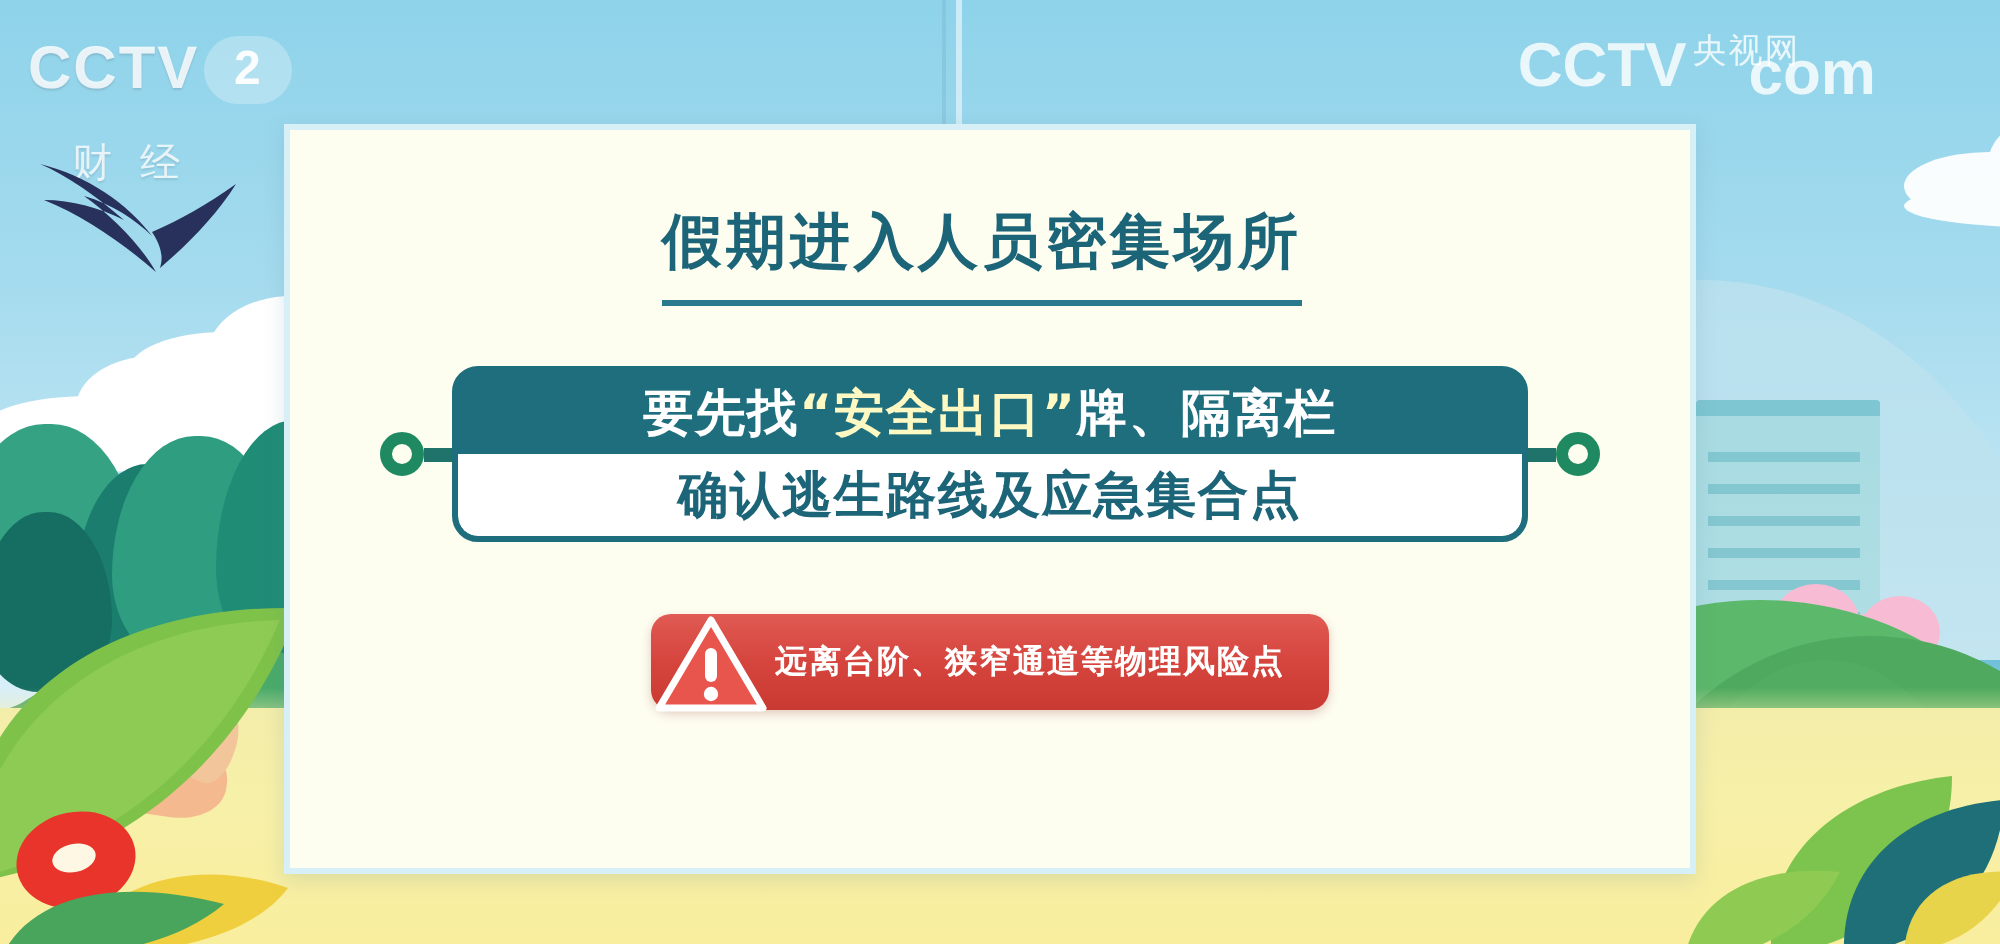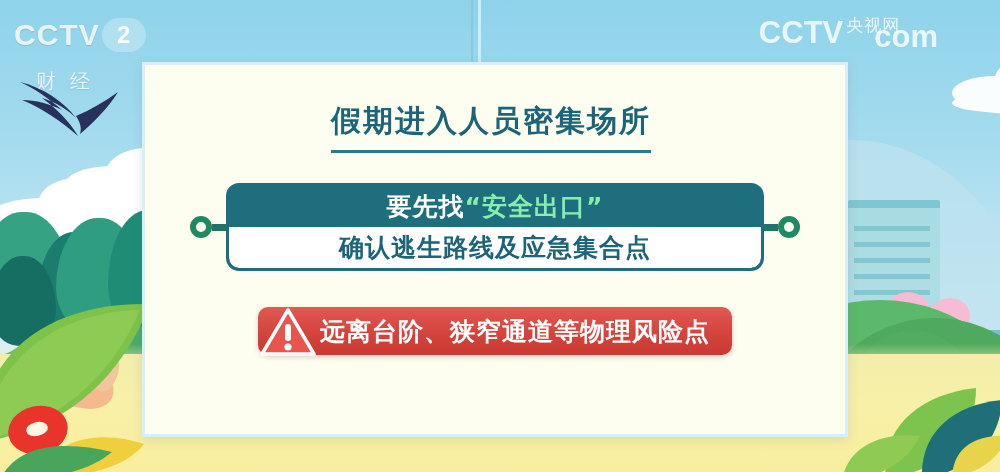--- a/index.html
+++ b/index.html
@@ -228,21 +228,21 @@
     box-sizing: border-box;
   }
   .banner-row1 {
     height: 41px;
     display: flex; align-items: center; justify-content: center;
     font-size: 25px; font-weight: 700; letter-spacing: 1px;
     color: #ffffff; white-space: nowrap;
     font-family: "DejaVu Sans", "Liberation Sans", sans-serif;
     text-align: right;
   }
-  .banner-row1 .hl { color: #86efac; }
+  .banner-row1 .hl { color: #fef9c3; }
   .banner-row2 {
     height: 41px;
     background: #ffffff;
     border-radius: 0 0 10px 10px;
     display: flex; align-items: center; justify-content: center;
     font-size: 25px; font-weight: 700; letter-spacing: 1px;
     color: #1c6478; white-space: nowrap;
     font-family: "DejaVu Sans", "Liberation Sans", sans-serif;
   }
 
@@ -254,21 +254,21 @@
   }
   .alert-bar {
     height: 48px;
     padding: 0 22px 0 62px;
     background: linear-gradient(180deg,#e05a53 0%, #d4433c 55%, #c93a33 100%);
     border-radius: 10px;
     display: flex; align-items: center;
     box-shadow: 0 2px 5px rgba(150,60,55,0.25);
   }
   .alert-text {
-    font-size: 25px; font-weight: 700; letter-spacing: 1px;
+    font-size: 16px; font-weight: 700; letter-spacing: 1px;
     color: #ffffff; white-space: nowrap;
     font-family: "DejaVu Sans", "Liberation Sans", sans-serif;
   }
   .warn-tri {
     position: absolute; left: 2px; top: 1px;
     width: 56px; height: 48px;
   }
 </style>
 </head>
 <body>
@@ -405,20 +405,21 @@
         <span class="title">假期进入人员密集场所</span>
       </div>
 
       <div class="banner-wrap">
         <div class="end-dot"></div>
         <div class="end-stem"></div>
         <div class="banner">
           <div class="banner-row1">
             <span>要先找</span>
             <span class="hl">“安全出口”</span>
+            <span>牌、隔离栏</span>
           </div>
           <div class="banner-row2">确认逃生路线及应急集合点</div>
         </div>
         <div class="end-stem"></div>
         <div class="end-dot"></div>
       </div>
 
       <div class="alert-wrap">
         <div class="alert-bar">
           <svg class="warn-tri" viewBox="0 0 56 48">

